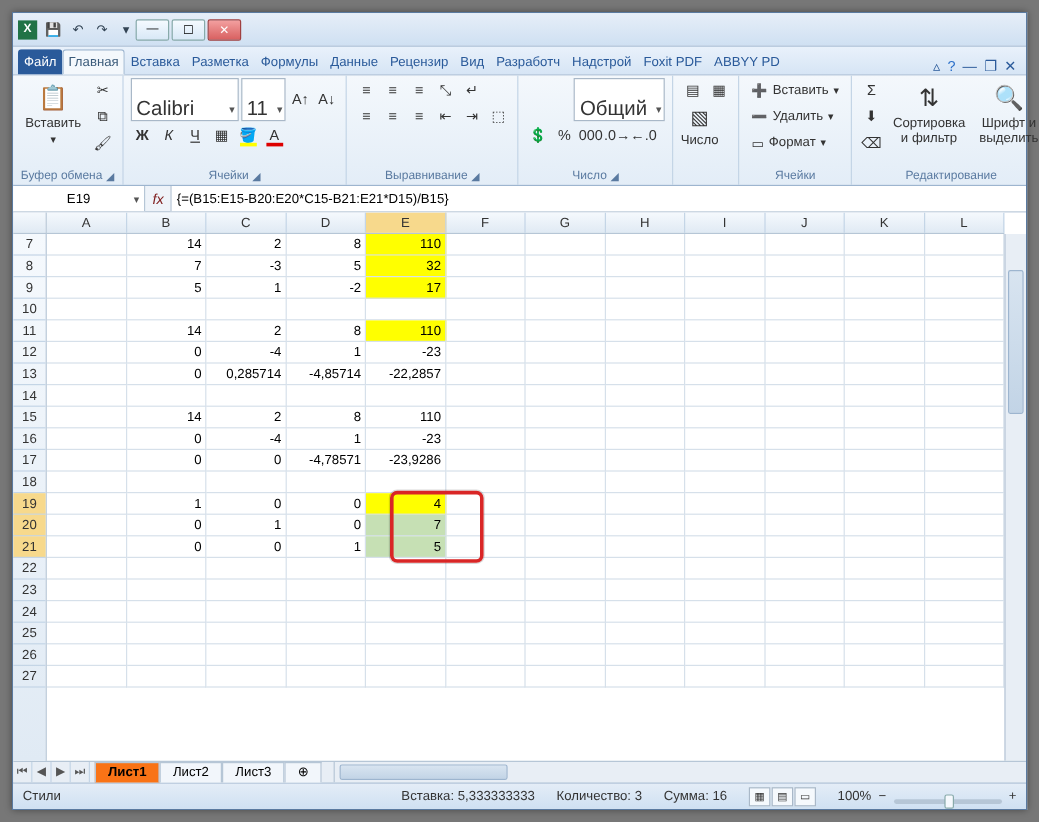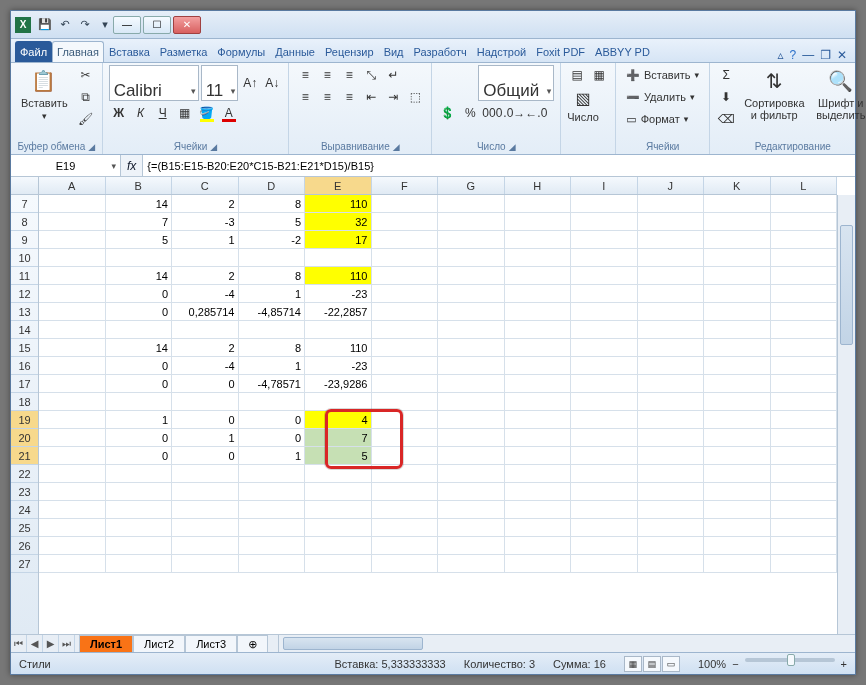--- a/index.html
+++ b/index.html
@@ -27,21 +27,21 @@
 .big-btn .ic { width:28px; height:28px; display:flex; align-items:center; justify-content:center; font-size:20px; }
 .col { display:flex; flex-direction:column; gap:2px; }
 .row { display:flex; gap:2px; align-items:center; }
 .sm { width:20px; height:20px; display:flex; align-items:center; justify-content:center; border:1px solid transparent; font-size:12px; }
 .combo { height:36px; border:1px solid #a9b8c8; background:#fff; padding:15px 14px 0 4px; font-size:17px; display:flex; align-items:center; position:relative; min-width:50px; }
 .combo::after { content:"▾"; position:absolute; right:2px; font-size:9px; color:#555; }
 .menu-item { display:flex; align-items:center; gap:4px; height:20px; padding:0 4px; font-size:11px; white-space:nowrap; }
 .namebar { height:22px; display:flex; align-items:center; border-bottom:1px solid #b6c6d6; background:#eef3f9; }
 .namebox { width:110px; border-right:1px solid #b6c6d6; padding:0 24px; font-size:11px; display:flex; align-items:center; justify-content:center; background:#fff; height:100%; position:relative; }
 .namebox::after{content:"▾"; position:absolute; right:4px; font-size:9px; color:#555;}
-.fx { padding:0 6px; font-style:italic; font-size:12px; color:#0f172a; }
+.fx { padding:0 6px; font-style:italic; font-size:12px; color:#7f1d1d; }
 .formula { flex:1; background:#fff; height:100%; padding:0 4px; font-size:11px; display:flex; align-items:center; border-left:1px solid #b6c6d6;}
 .grid-wrap { flex:1; display:flex; overflow:hidden; position:relative; }
 .colheads { position:absolute; top:0; left:28px; right:18px; height:18px; display:flex; background:linear-gradient(#f5f9fd,#e0eaf4); border-bottom:1px solid #b6c6d6; z-index:2;}
 .ch { width:72px; border-right:1px solid #c4d5e6; text-align:center; font-size:11px; color:#333; line-height:18px;}
 .ch.sel { background:#f7d98c; }
 .corner { position:absolute; top:0; left:0; width:28px; height:18px; background:linear-gradient(#f5f9fd,#e0eaf4); border-right:1px solid #b6c6d6; border-bottom:1px solid #b6c6d6; z-index:3;}
 .rowheads { position:absolute; top:18px; left:0; width:28px; bottom:18px; background:linear-gradient(#f5f9fd,#e0eaf4); border-right:1px solid #b6c6d6; z-index:2;}
 .rh { height:18px; border-bottom:1px solid #c4d5e6; text-align:center; font-size:11px; color:#333; line-height:18px;}
 .rh.sel { background:#f7d98c; }
 .cells { position:absolute; top:18px; left:28px; right:18px; bottom:18px; background:#fff;}
@@ -58,21 +58,21 @@
 .sheet-nav { display:flex; gap:0;}
 .sheet-nav span{ width:16px; text-align:center; font-size:10px; color:#555; border-right:1px solid #c4d5e6; line-height:18px;}
 .stab { padding:0 10px; font-size:11px; line-height:17px; background:#f2f6fb; border:1px solid #b6c6d6; border-bottom:none; margin-top:0; }
 .stab.active { background:#f97316; font-weight:bold;}
 .hscroll { flex:1; position:relative; margin-left:10px; border-left:1px solid #b6c6d6;}
 .hthumb { position:absolute; top:2px; bottom:2px; left:4px; width:140px; background:linear-gradient(#d8e4f0,#c2d4e6); border:1px solid #9db5cf; border-radius:2px;}
 .status { height:22px; background:linear-gradient(#e4edf7,#cfe0f2); border-top:1px solid #9db5cf; display:flex; align-items:center; font-size:11px; color:#333; padding:0 8px; gap:18px;}
 .status .spacer{flex:1;}
 .view-btns { display:flex; gap:1px;}
 .vb { width:18px; height:16px; border:1px solid #a9b8c8; background:#f5f9fd; display:flex; align-items:center; justify-content:center; font-size:9px;}
-.zoom { display:flex; align-items:flex-start; gap:6px;}
+.zoom { display:flex; align-items:flex-end; gap:6px;}
 .slider { width:90px; height:4px; background:#b6c6d6; position:relative; border-radius:2px;}
 .slider .knob{position:absolute; top:-4px; left:42px; width:8px; height:12px; background:#f5f9fd; border:1px solid #8aa; border-radius:2px;}
 </style>
 </head>
 <body>
 
 <div class="window">
 
   <div class="titlebar">
     <div class="excel-icon">X</div>

